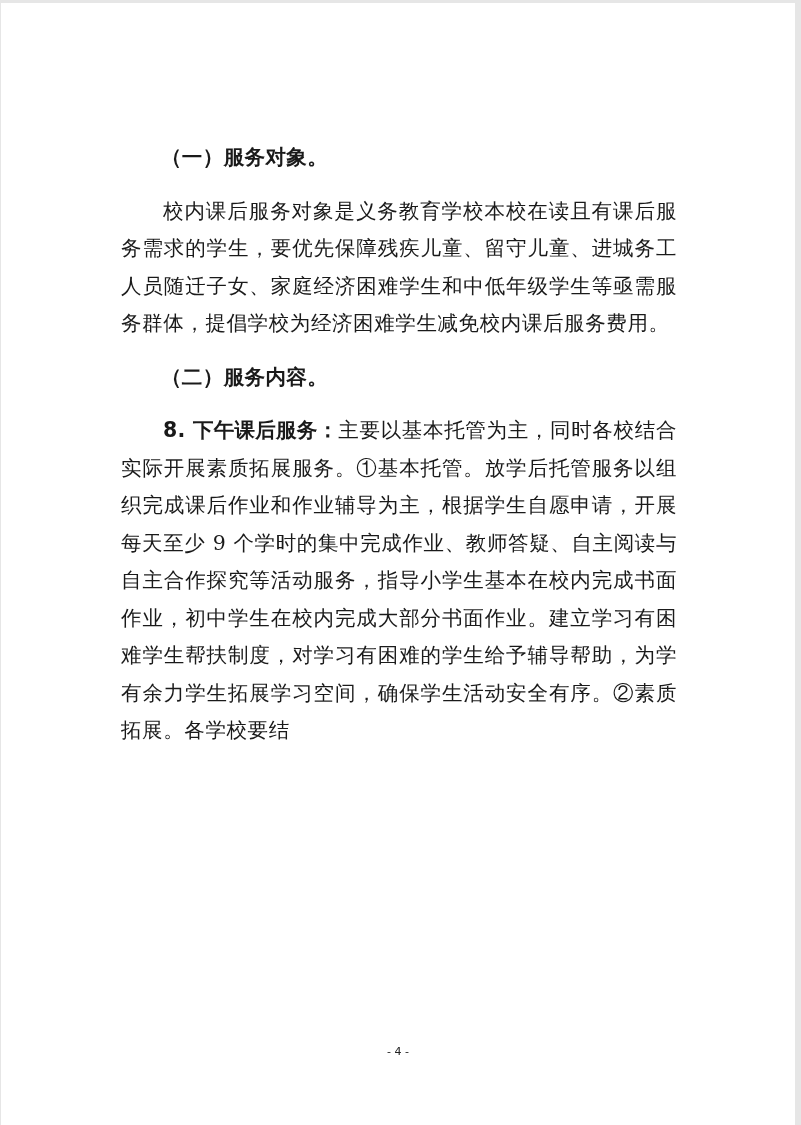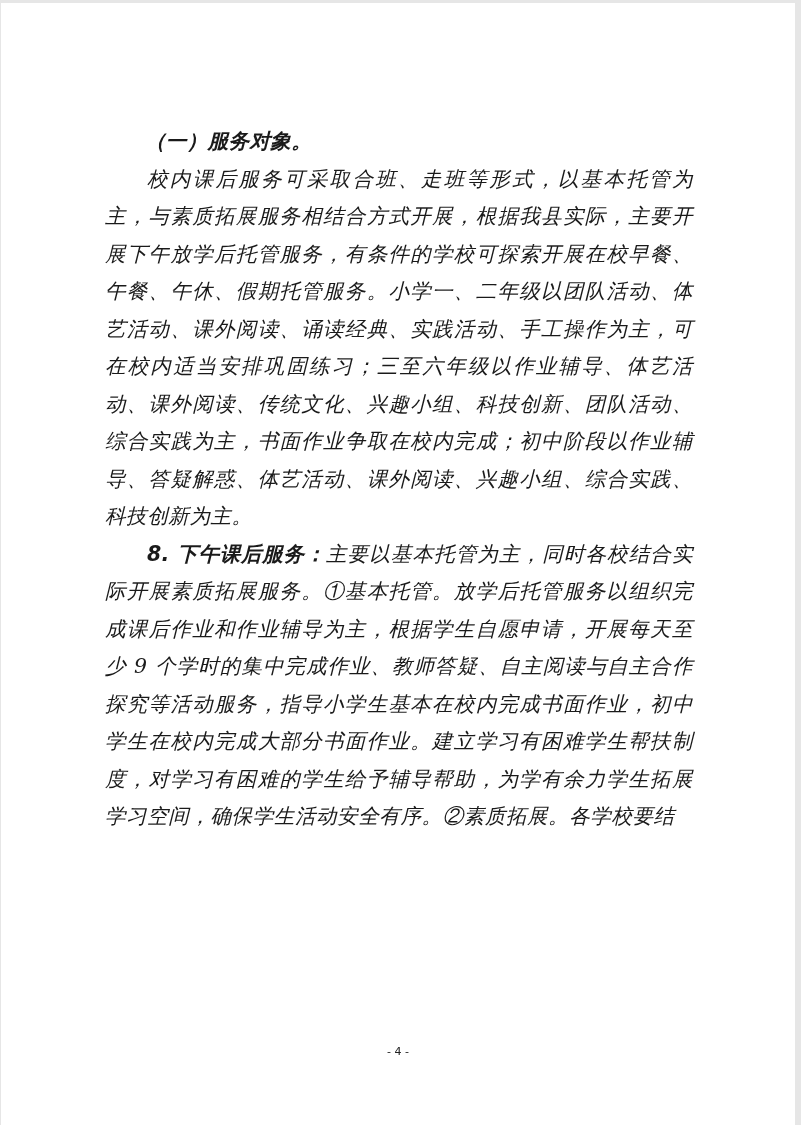--- a/index.html
+++ b/index.html
@@ -16,21 +16,21 @@
   .content {
     position: absolute; left: 104px; top: 120px;
     width: 588px;
     color: #1a1a1a;
     font-size: 20.5px;
     line-height: 37.5px;
     text-align: justify;
     text-justify: inter-ideograph;
     letter-spacing: 0.6px;
   }
-  .content p { margin: 0; font-style: italic; }
+  .content p { margin: 16px; }
   .indent { text-indent: 2.05em; }
   .heading {
     font-weight: bold;
     font-family: "DejaVu Sans", "Liberation Sans", sans-serif;
     text-indent: 1.95em;
     letter-spacing: 0.4px;
   }
   .lead-bold {
     font-weight: bold;
     font-family: "DejaVu Sans", "Liberation Sans", sans-serif;
@@ -43,19 +43,20 @@
     color: #222;
     font-family: "DejaVu Sans", "Liberation Sans", sans-serif;
   }
 </style>
 </head>
 <body>
 
 <div class="page">
   <div class="content">
     <p class="heading">（一）服务对象。</p>
+    <p class="indent">校内课后服务对象是义务教育学校本校在读且有课后服务需求的学生，要优先保障残疾儿童、留守儿童、进城务工人员随迁子女、家庭经济困难学生和中低年级学生等亟需服务群体，提倡学校为经济困难学生减免校内课后服务费用。</p>
 
-    <p class="indent">校内课后服务可采取合班、走班等形式，以基本托管为主，与素质拓展服务相结合方式开展，根据我县实际，主要开展下午放学后托管服务，有条件的学校可探索开展在校早餐、午餐、午休、假期托管服务。小学一、二年级以团队活动、体艺活动、课外阅读、诵读经典、实践活动、手工操作为主，可在校内适当安排巩固练习；三至六年级以作业辅导、体艺活动、课外阅读、传统文化、兴趣小组、科技创新、团队活动、综合实践为主，书面作业争取在校内完成；初中阶段以作业辅导、答疑解惑、体艺活动、课外阅读、兴趣小组、综合实践、科技创新为主。</p>
+    <p class="heading">（二）服务内容。</p>
 
     <p class="indent"><span class="lead-bold">8. 下午课后服务：</span><span>主要以基本托管为主，同时各校结合实际开展素质拓展服务。①基本托管。放学后托管服务以组织完成课后作业和作业辅导为主，根据学生自愿申请，开展每天至少 9 个学时的集中完成作业、教师答疑、自主阅读与自主合作探究等活动服务，指导小学生基本在校内完成书面作业，初中学生在校内完成大部分书面作业。建立学习有困难学生帮扶制度，对学习有困难的学生给予辅导帮助，为学有余力学生拓展学习空间，确保学生活动安全有序。②素质拓展。各学校要结</span></p>
   </div>
   <div class="page-number">- 4 -</div>
 </div>
 
 </body></html>

